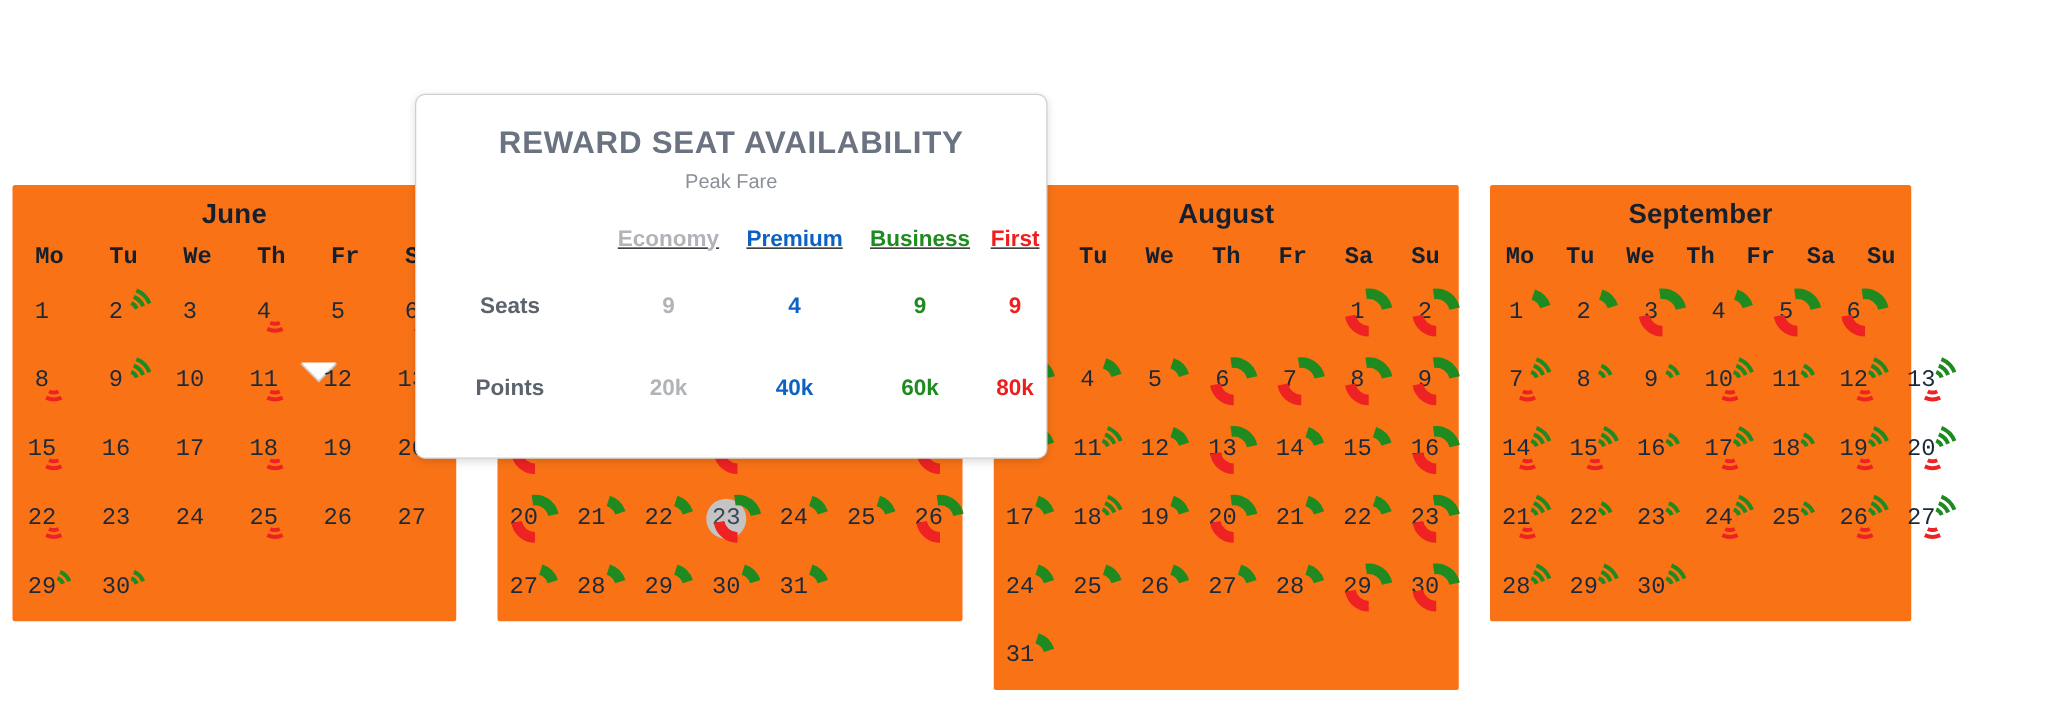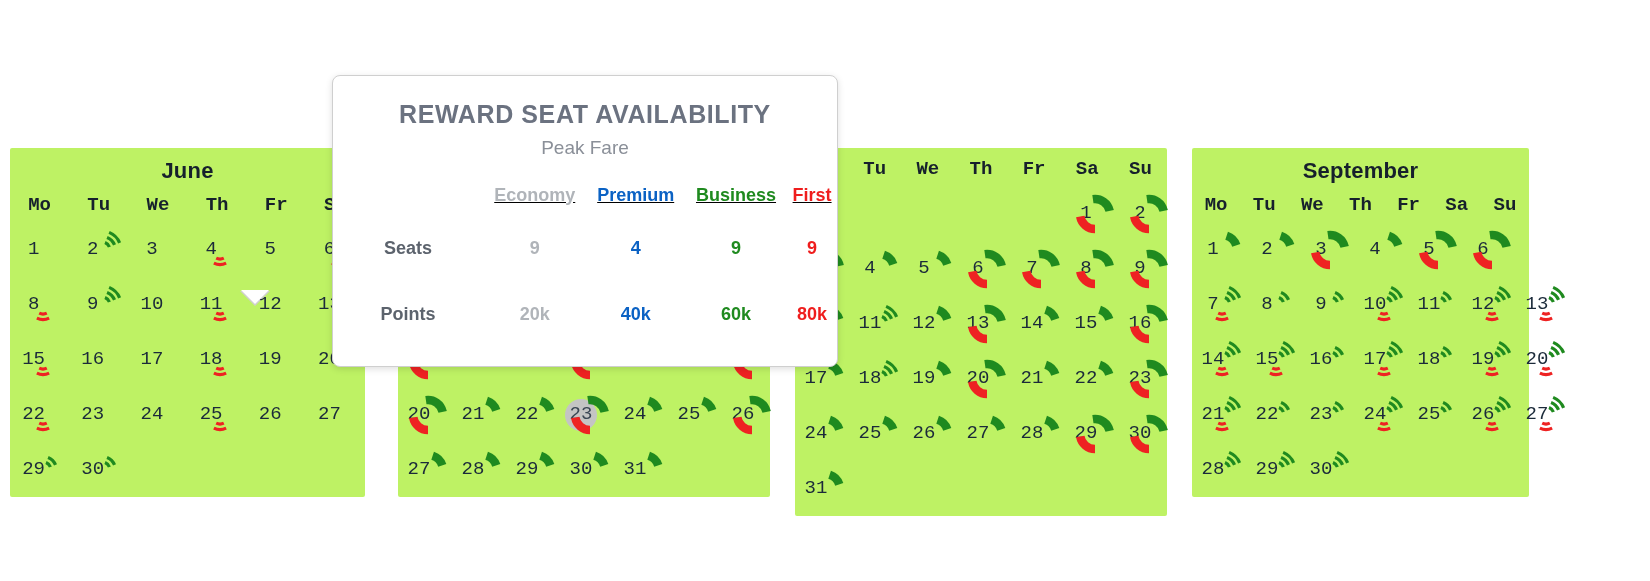--- a/index.html
+++ b/index.html
@@ -8,21 +8,21 @@
     width: 1650px; height: 581px;
     background: #ffffff;
     font-family: "Liberation Sans", sans-serif;
     overflow: hidden;
   }
   #stage { position: relative; width: 1650px; height: 581px; background:#fff; }
 
   
   .cal {
     position: absolute;
-    background: #bef264;
+    background: #f97316;
     border-radius: 2px;
     padding: 0;
   }
   .cal-title {
     text-align: center;
     font-weight: bold;
     font-size: 22px;
     color: #16202c;
     padding-top: 10px;
     letter-spacing: .2px;
@@ -103,21 +103,21 @@
   .tt-title {
     text-align: center;
     font-weight: bold;
     font-size: 25px;
     color: #6b7280;
     letter-spacing: .6px;
     padding-top: 24px;
   }
   .tt-sub {
     text-align: center;
-    font-size: 19px;
+    font-size: 16px;
     color: #8a8f98;
     padding-top: 8px;
   }
   .tt-table { width: 100%; margin-top: 16px; border-collapse: collapse; }
   .tt-table td, .tt-table th { padding: 0; }
   .tt-hdr { height: 40px; text-decoration: underline; }
   .tt-hdr th {
     font-size: 18px;
     font-weight: bold;
     text-align: center;
@@ -687,20 +687,21 @@
                 </svg>
           </div>
                     <span class="day-num">31</span>
                   </div>
                 </div>
           <div class="day-cell"></div>
           <div class="day-cell"></div>
         </div>
            </div>
       <div class="cal" style="left:795px; top:148px; width:372px;">
+             <div class="cal-title">August</div>
         <div class="dow-row" style="grid-template-columns:repeat(7,1fr)">
           <div class="dow">Mo</div>
           <div class="dow">Tu</div>
           <div class="dow">We</div>
           <div class="dow">Th</div>
           <div class="dow">Fr</div>
           <div class="dow">Sa</div>
           <div class="dow">Su</div>
         </div>
         <div class="day-row" style="grid-template-columns:repeat(7,1fr)">

